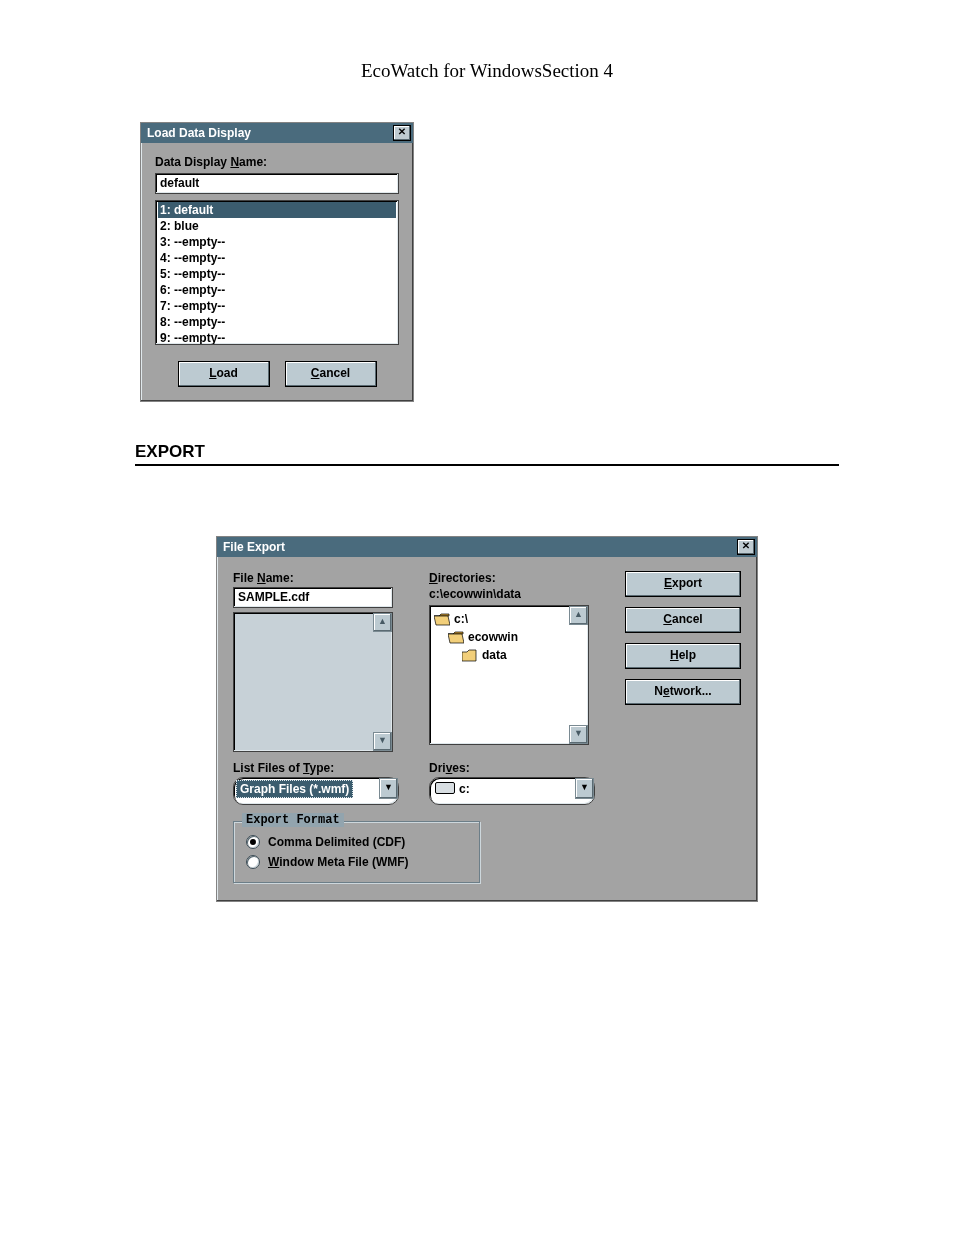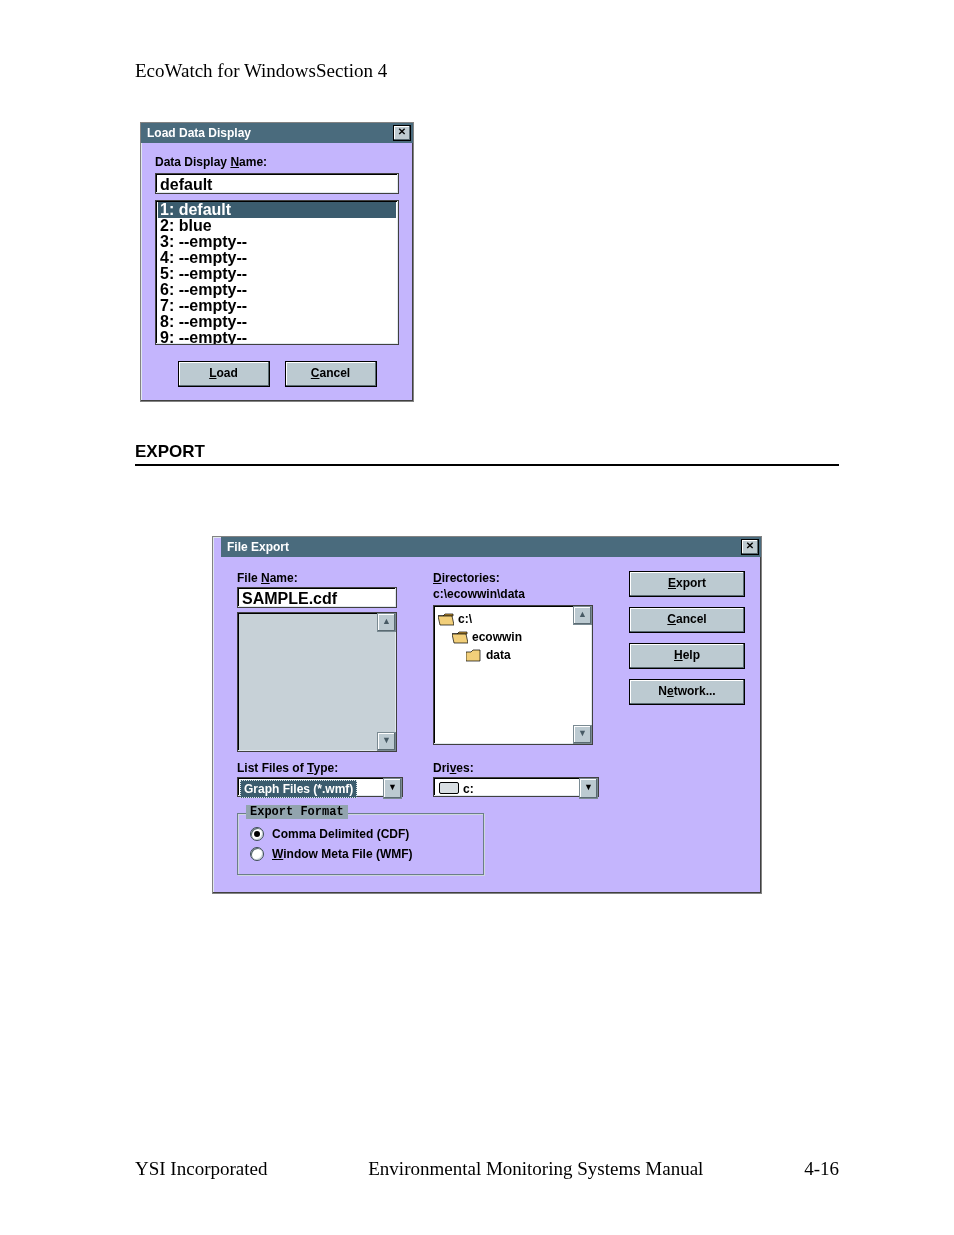--- a/index.html
+++ b/index.html
@@ -11,40 +11,40 @@
   }
   .page {
     width: 954px;
     height: 1235px;
     position: relative;
     box-sizing: border-box;
     padding: 60px 115px 0 135px;
   }
   .running-head {
     display: flex;
-    justify-content: flex-start;
+    justify-content: center;
     font-size: 19px;
     margin-bottom: 40px;
   }
   .heading {
     font-family: Verdana, Arial, sans-serif;
     font-weight: bold;
     font-size: 17px;
     margin: 40px 0 2px 0;
   }
   hr.rule {
     border: none;
     border-top: 2px solid #000;
     margin: 0 0 20px 0;
   }
 
   
   .dialog {
     position: relative;
-    background: #c4b5fd;
+    background: #a3a3a3;
     border: 1px solid #838383;
     box-shadow: inset -1px -1px 0 #404040, inset 1px 1px 0 #e0e8ec;
     font-family: "Tahoma", "MS Sans Serif", Verdana, sans-serif;
     font-size: 12px;
     color: #000;
   }
   .titlebar {
     display: flex;
     align-items: center;
     justify-content: space-between;
@@ -77,21 +77,21 @@
   .sunken {
     background: #fff;
     border: 1px solid #404040;
     box-shadow: inset -1px -1px 0 #e0e8ec, inset 1px 1px 0 #000;
     box-sizing: border-box;
   }
   .textfield {
     height: 21px;
     padding: 2px 4px;
     font-family: "MS Sans Serif", Tahoma, sans-serif;
-    font-size: 16px;
+    font-size: 12px;
     font-weight: bold;
     width: 100%;
   }
   .win-btn {
     display: inline-block;
     min-width: 90px;
     height: 24px;
     background: #bccad1;
     border: 1px solid #000;
     box-shadow: inset -1px -1px 0 #5a6a72, inset 1px 1px 0 #fff;
@@ -106,21 +106,21 @@
 
   
   .dlg-load {
     width: 272px;
     margin-left: 5px;
   }
   .listbox {
     height: 145px;
     padding: 1px 2px;
     font-family: "MS Sans Serif", Tahoma, sans-serif;
-    font-size: 16px;
+    font-size: 12px;
     font-weight: bold;
     line-height: 16px;
     overflow: hidden;
   }
   .list-item {
     padding: 0 2px;
     white-space: nowrap;
   }
   .list-item.sel {
     background: #3b5c6e;
@@ -130,21 +130,20 @@
     display: flex;
     justify-content: center;
     gap: 15px;
     margin-top: 16px;
   }
 
   
   .dlg-export {
     width: 540px;
     margin: 0 auto;
-    padding-left: 8px;
   }
   .dlg-export .dlg-body {
     padding: 14px 16px 18px 16px;
   }
   .grid {
     display: grid;
     grid-template-columns: 1fr 1fr 116px;
     column-gap: 14px;
     gap: 36px;
   }
@@ -207,21 +206,22 @@
   .button-col .win-btn { min-width: 100px; }
 
   .row2 {
     display: grid;
     grid-template-columns: 1fr 1fr 116px;
     column-gap: 30px;
     margin-top: 9px;
   }
   .combo {
     position: relative;
-    height: 20px;
+    height: 28px;
+    border-radius: 10px;
   }
   .combo .combo-val {
     position: absolute; left: 2px; top: 2px;
     font-weight: bold; font-size: 12px;
     color: #fff;
     background: #3b5c6e;
     padding: 1px 3px;
     border: 1px dotted #dfe8ec;
   }
   .combo.plain .combo-val {
@@ -451,19 +451,14 @@
           <div class="radio-row">
             <span class="radio"></span>
             <span><span class="u">W</span>indow Meta File (WMF)</span>
           </div>
         </div>
       </div>
 
     </div>
   </div>
 
-  <div class="footer">
-    <span>YSI Incorporated</span>
-    <span>Environmental Monitoring Systems Manual</span>
-    <span>4-16</span>
-  </div>
 
 </div>
 
 </body></html>

